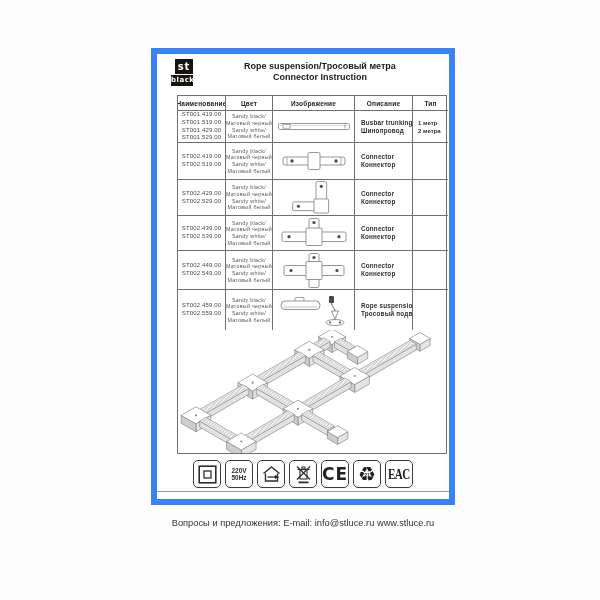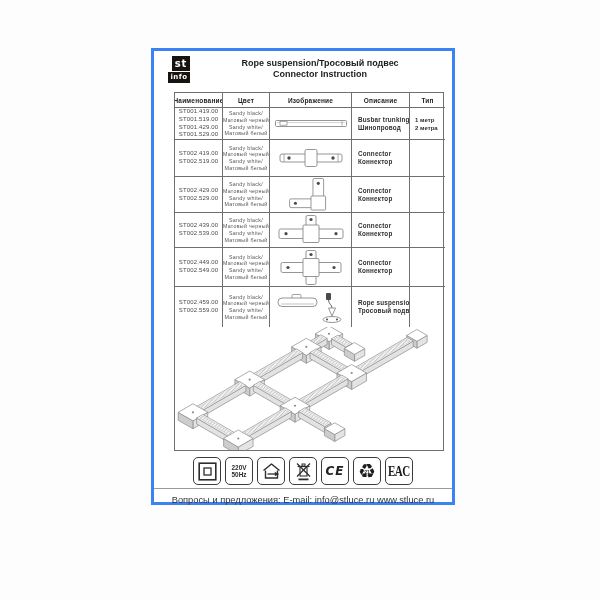--- a/index.html
+++ b/index.html
@@ -1,17 +1,17 @@
 <!DOCTYPE html>
 <html><head>
 <meta charset="utf-8">
 <style>
   html,body{margin:0;padding:0;}
   body{width:600px;height:600px;background:#fdfdfd;font-family:"Liberation Sans",sans-serif;color:#222;position:relative;overflow:hidden;}
-  .sheet{position:absolute;left:151px;top:48px;width:304px;height:457px;background:#fff;border:3px solid #3b82f6;box-sizing:border-box;}
+  .sheet{position:absolute;left:151px;top:48px;width:304px;height:457px;background:#fff;border:6px solid #3b82f6;box-sizing:border-box;}
   
   .logo{position:absolute;left:14px;top:5px;width:24px;}
   .logo span{display:block;background:#17130e;color:#fff;font-weight:bold;text-align:center;font-family:"DejaVu Sans",sans-serif;}
   .logo .l1{width:18px;margin-left:4px;height:15px;line-height:15px;font-size:10px;letter-spacing:1px;margin-bottom:1px;}
   .logo .l2{width:22px;height:11px;line-height:11px;font-size:7px;letter-spacing:.5px;}
   .title{position:absolute;left:42px;right:8px;top:7px;text-align:center;font-weight:bold;font-size:9px;line-height:10.5px;color:#1c1c1c;}
   .title span{display:block;}
   
   .tbl{position:absolute;left:20px;top:41px;width:270px;display:grid;grid-template-columns:48px 47px 82px 58px 35px;grid-template-rows:15px 32px 37px 36px 35px 39px 40px;border:1px solid #6f6f6f;box-sizing:border-box;background:#fff;}
   .cell{border-right:1px solid #6f6f6f;border-bottom:1px solid #6f6f6f;box-sizing:border-box;display:flex;flex-direction:column;align-items:center;justify-content:center;overflow:hidden;}
@@ -27,40 +27,40 @@
   .imgc svg{display:block;}
   .ln{stroke:#8a8a8a;fill:#fff;}
   .dk{fill:#4a4a4a;}
   
   .diagram{position:absolute;left:20px;top:276px;width:270px;height:124px;border:1px solid #6f6f6f;border-top:none;box-sizing:border-box;background:#fff;}
   .diagram svg{display:block;width:100%;height:100%;}
   
   .icons{position:absolute;left:0;right:0;top:406px;display:flex;justify-content:center;gap:4px;}
   .ic{width:28px;height:28px;border:1.7px solid #3c3c3c;border-radius:5px;box-sizing:border-box;display:flex;flex-direction:column;align-items:center;justify-content:center;background:#fff;position:relative;}
   .volt span{display:block;font-weight:bold;font-size:6.4px;line-height:7.4px;color:#2b2b2b;text-align:center;}
-  .cetxt{font-weight:bold;font-size:12px;letter-spacing:1px;color:#222;font-family:"DejaVu Sans",sans-serif;font-style:italic;}
+  .cetxt{font-weight:bold;font-size:17px;letter-spacing:1px;color:#222;font-family:"DejaVu Sans",sans-serif;}
   .rec{font-size:20px;line-height:20px;color:#1e1e1e;font-family:"DejaVu Sans",sans-serif;}
   .rec21{position:absolute;top:12.2px;left:50%;transform:translateX(-50%);font-size:4.6px;font-weight:bold;color:#1e1e1e;}
   .eactxt{font-weight:bold;font-size:12px;color:#1a1a1a;transform:scale(.92,1.3);letter-spacing:-.5px;font-family:"Liberation Serif",serif;}
   
   .footline{position:absolute;left:0;right:0;top:437px;border-top:1px solid #9b9b9b;}
-  .foot{position:absolute;left:0;right:0;top:440px;height:18px;display:flex;align-items:center;justify-content:center;font-size:9.3px;color:#333;}
+  .foot{position:absolute;left:0;right:0;top:460px;height:18px;display:flex;align-items:center;justify-content:center;font-size:9.3px;color:#333;}
 </style>
 </head>
 <body>
 
 <div class="sheet">
 
   <div class="logo">
     <span class="l1">st</span>
-    <span class="l2">info</span>
+    <span class="l2">black</span>
   </div>
 
   <div class="title">
-    <span>Rope suspension/Тросовый подвес</span>
+    <span>Rope suspension/Тросовый метра</span>
     <span>Connector Instruction</span>
   </div>
 
   <div class="tbl">
 
     <div class="cell hdr">
         <span>Наименование</span>
       </div>
     <div class="cell hdr">
         <span>Цвет</span>

